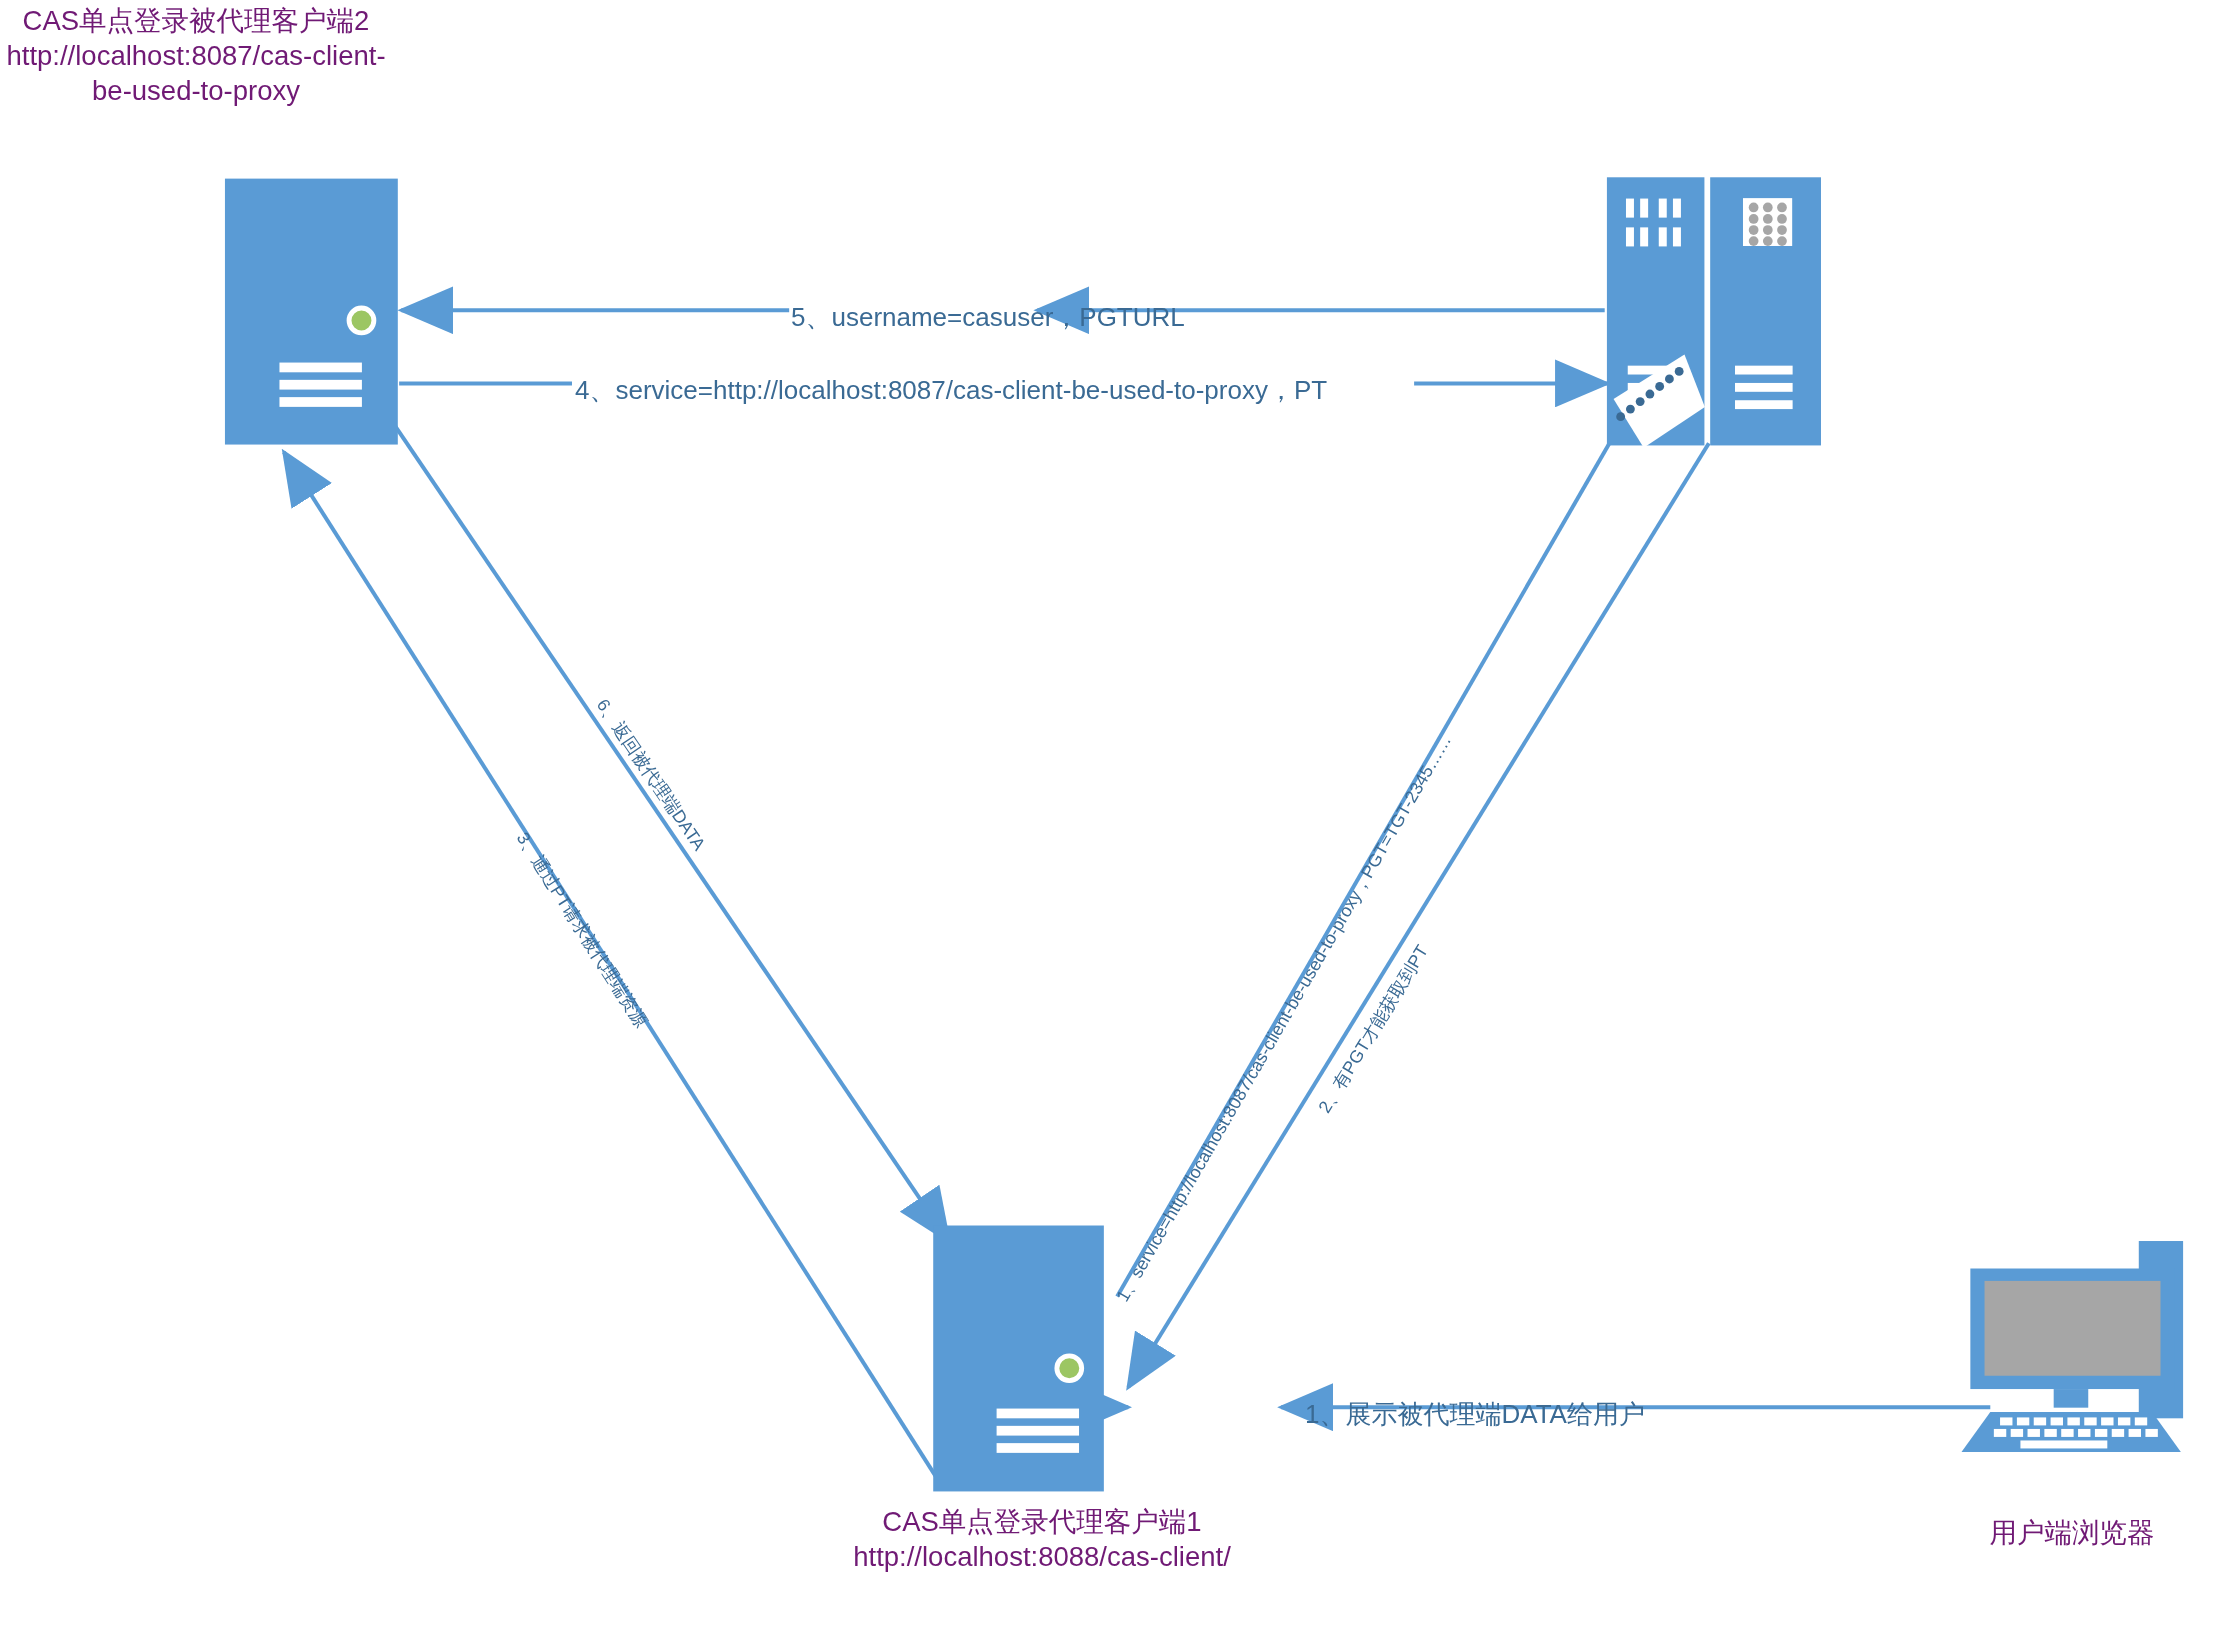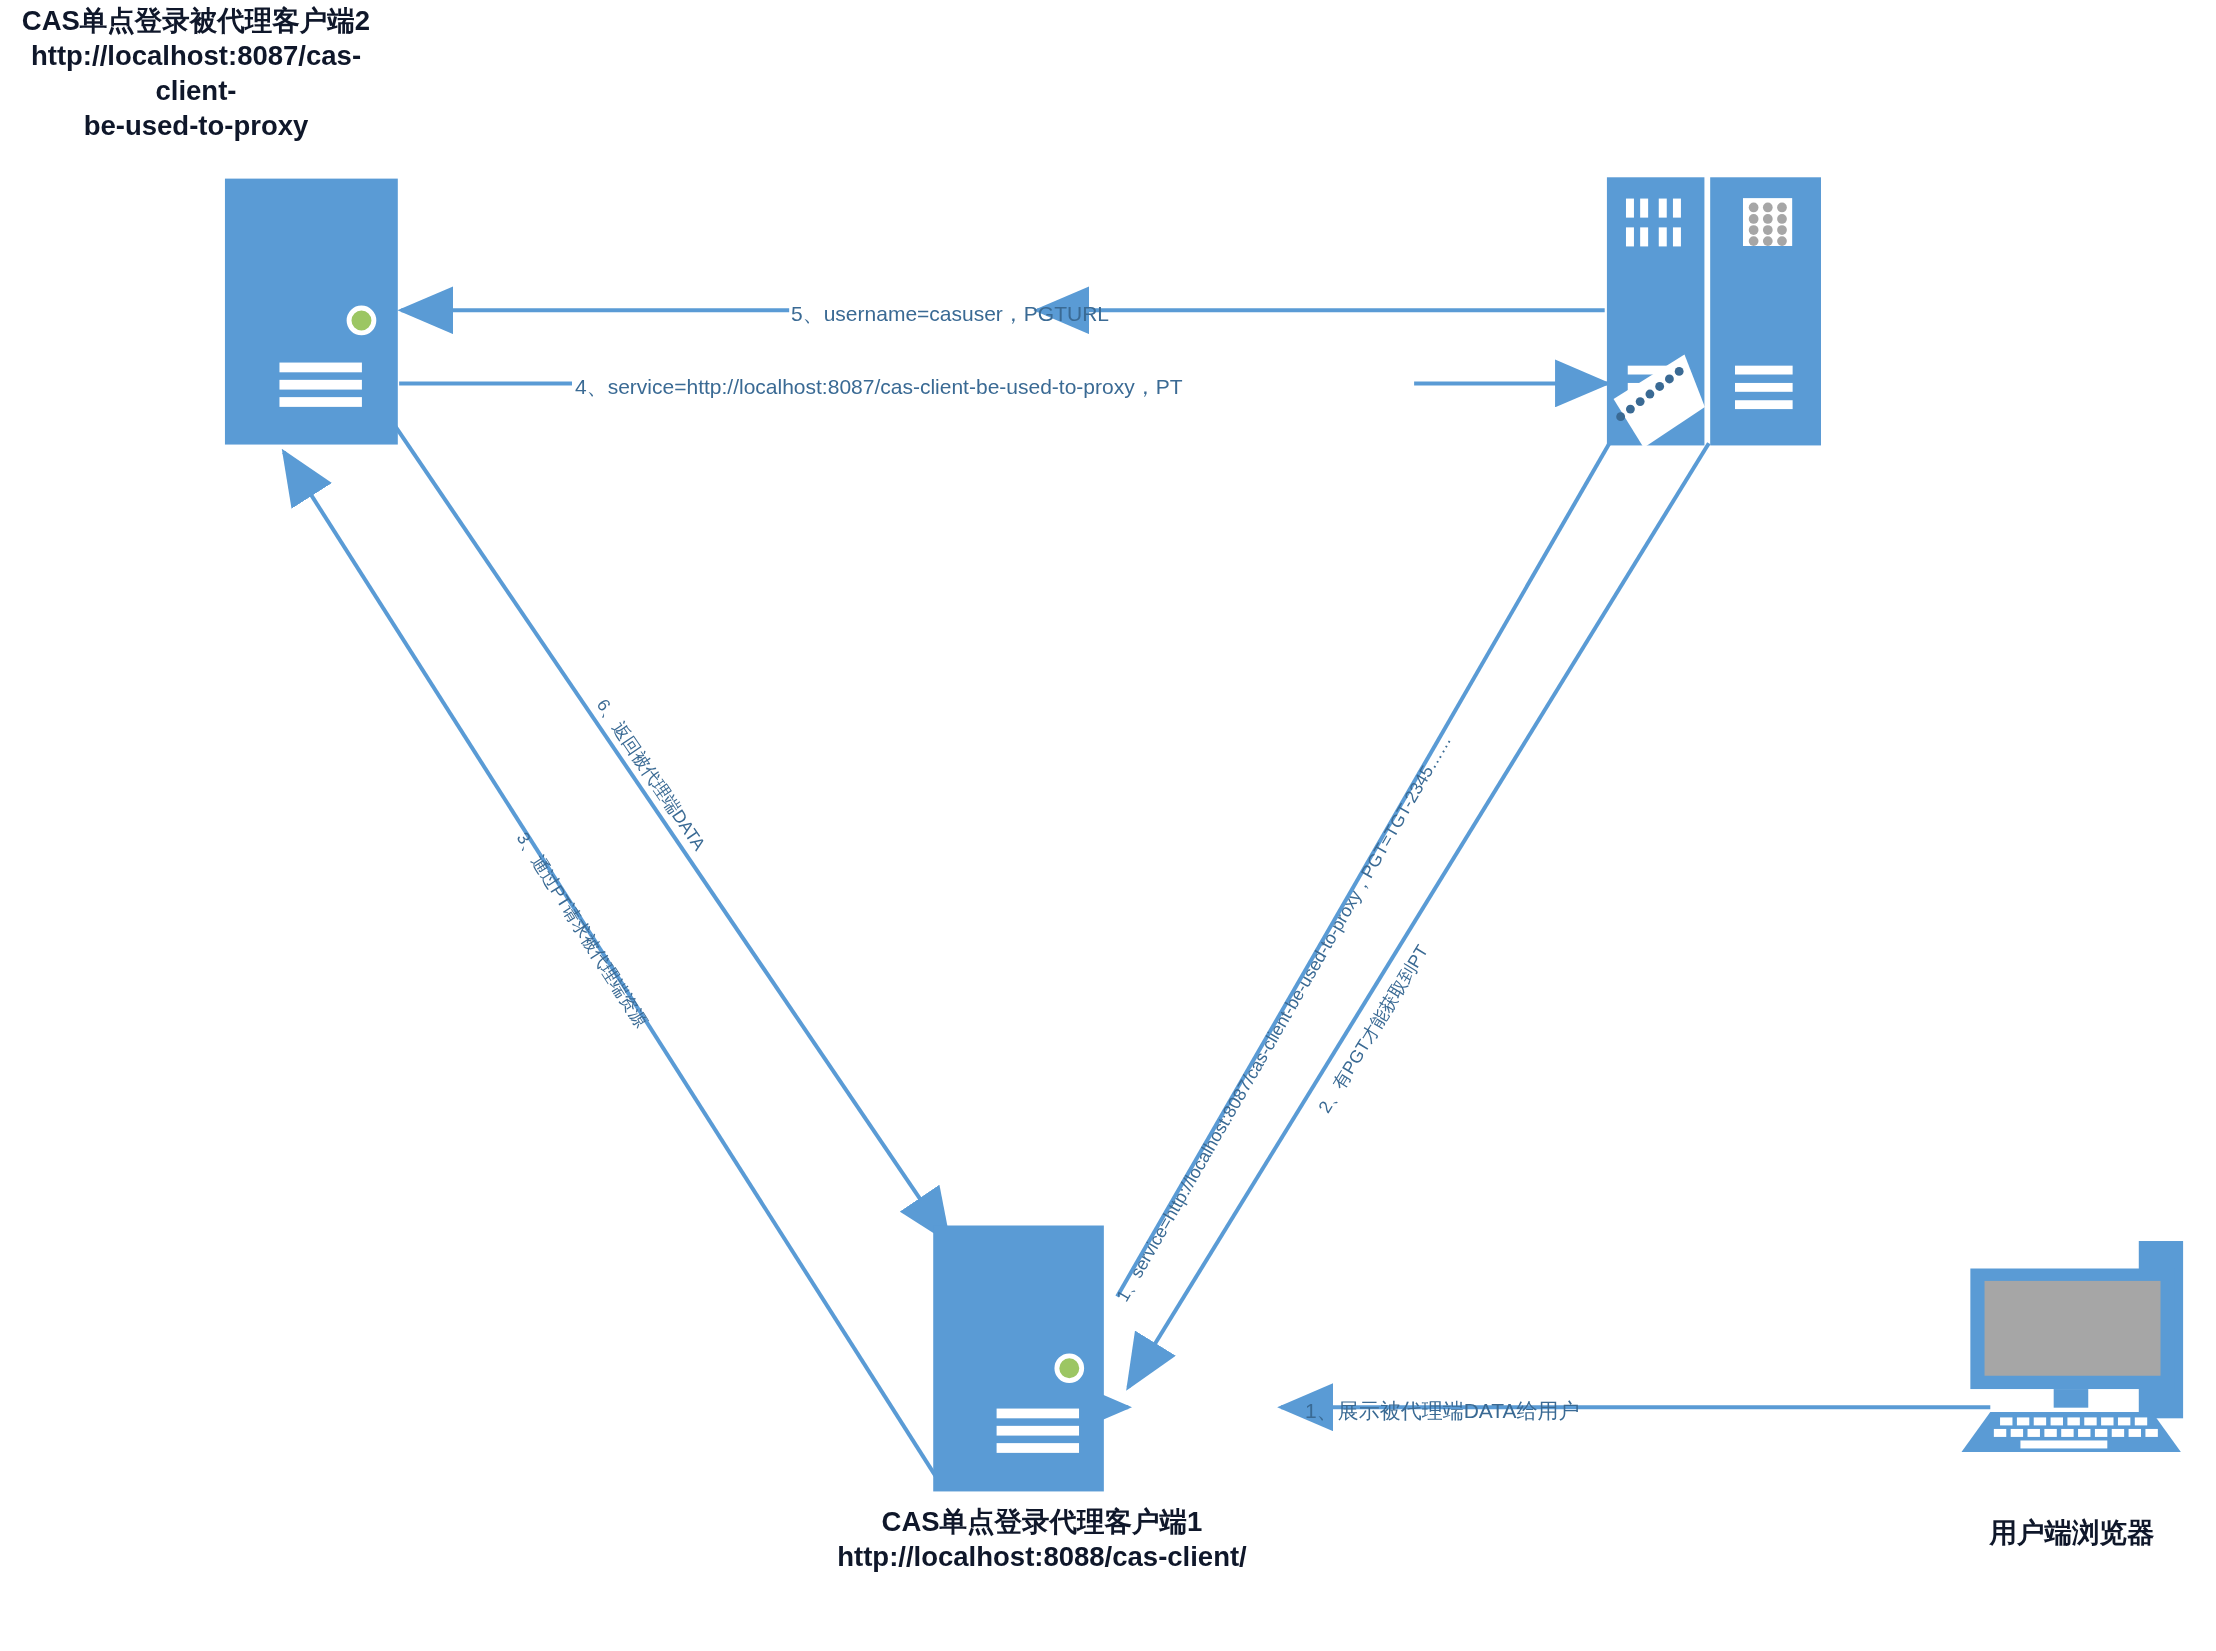--- a/index.html
+++ b/index.html
@@ -1,20 +1,20 @@
 <!DOCTYPE html>
 <html style="font-size:7px"><head>
 <meta charset="utf-8">
 <style>
   html,body{margin:0;padding:0;background:#ffffff;}
   body{font-family:"Liberation Sans","DejaVu Sans",sans-serif;}
   #stage{position:relative;width:2225px;height:1651px;background:#ffffff;overflow:hidden;}
   svg.layer{position:absolute;left:0;top:0;width:2225px;height:1651px;}
-  .node-title{position:absolute;color:#0f172a;font-size:27.5px;line-height:1.28;text-align:center;white-space:pre-line;font-family:"Liberation Sans","DejaVu Sans",sans-serif;font-weight:bold;}
-  .edge-label{position:absolute;color:#3A6A94;font-size:21px;white-space:nowrap;font-family:"Liberation Sans","DejaVu Sans",sans-serif;transform-origin:left center;}
+  .node-title{position:absolute;color:#701a75;font-size:27.5px;line-height:1.28;text-align:center;white-space:pre-line;font-family:"Liberation Sans","DejaVu Sans",sans-serif;}
+  .edge-label{position:absolute;color:#3A6A94;font-size:26px;white-space:nowrap;font-family:"Liberation Sans","DejaVu Sans",sans-serif;transform-origin:left center;}
   .edge-label.sm{font-size:17.7px;}
 </style>
 </head>
 <body>
 
 <div id="stage">
 
   <svg class="layer" viewBox="0 0 5019 3725">
     <defs>
       <marker id="ah" markerWidth="14" markerHeight="12" refX="13" refY="6" orient="auto" markerUnits="strokeWidth">

